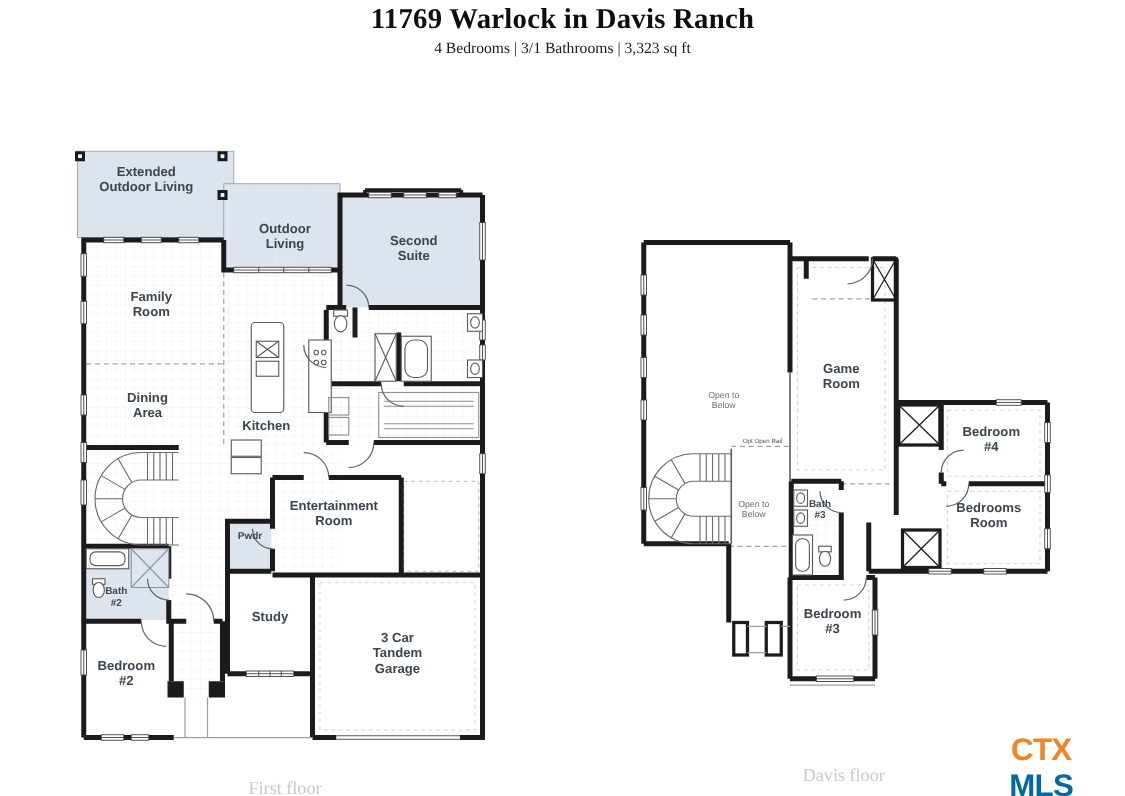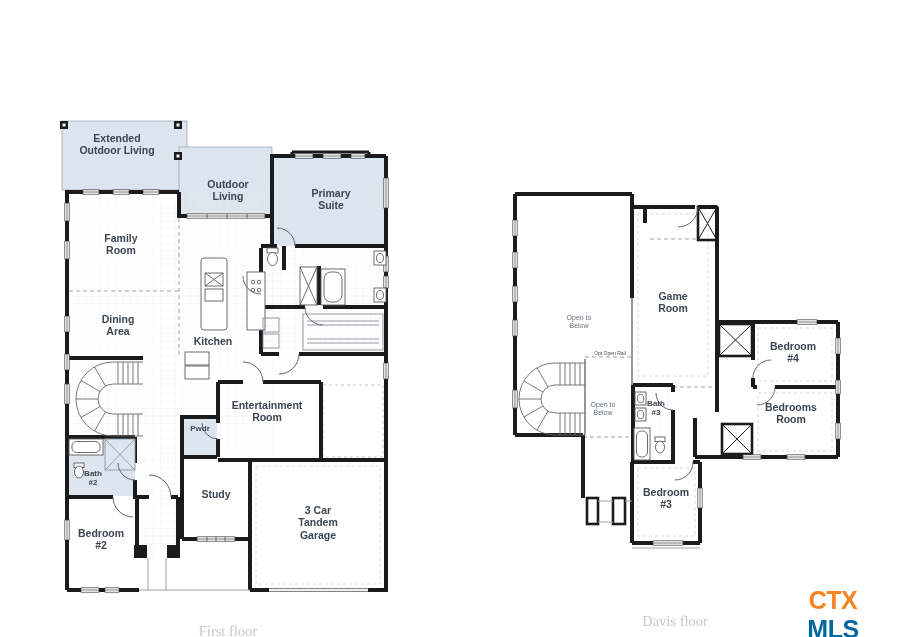--- a/index.html
+++ b/index.html
@@ -30,20 +30,22 @@
   .logo-text{font-size:25px;font-weight:bold;letter-spacing:-0.5px;margin-left:2px;}
   .logo-ctx{color:#f5831f;}
   .logo-mls{color:#0369a1;text-align:right;}
 </style>
 </head>
 <body>
 
 <div class="page">
 
   <header>
+    <div class="title">11769 Warlock in Davis Ranch</div>
+    <div class="subtitle">4 Bedrooms | 3/1 Bathrooms | 3,323 sq ft</div>
   </header>
 
   <div class="plan plan1">
     <svg width="345" height="495" viewBox="0 0 345 495">
       <defs>
         <pattern id="g1" width="7.5" height="7.5" patternUnits="userSpaceOnUse">
           <path d="M7.5 0H0V7.5" fill="none" stroke="#e7ebf0" stroke-width="0.6"></path>
         </pattern>
       </defs>
 
@@ -196,21 +198,21 @@
         <path d="M80,372 a17,17 0 0 1 -17,-17"></path>
         <path d="M58,389 a20,20 0 0 0 20,20"></path>
         <path d="M116,389 a22,22 0 0 0 -22,-22"></path>
       </g>
     </svg>
 
     <div class="room-label" style="left:62px;top:36px">Extended
 Outdoor Living</div>
     <div class="room-label" style="left:173px;top:82px">Outdoor
 Living</div>
-    <div class="room-label" style="left:276px;top:91px">Primary
+    <div class="room-label" style="left:276px;top:91px">Second
 Suite</div>
     <div class="room-label" style="left:66px;top:136px">Family
 Room</div>
     <div class="room-label" style="left:63px;top:217px">Dining
 Area</div>
     <div class="room-label" style="left:158px;top:233px">Kitchen</div>
     <div class="room-label" style="left:212px;top:303px">Entertainment
 Room</div>
     <div class="room-label small" style="left:145px;top:321px">Pwdr</div>
     <div class="room-label small" style="left:38px;top:370px">Bath

